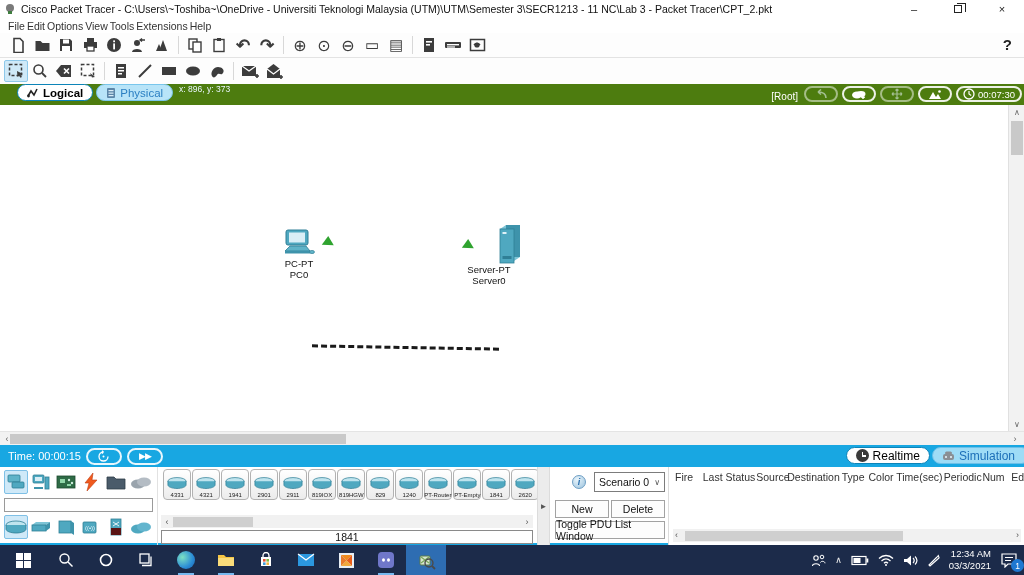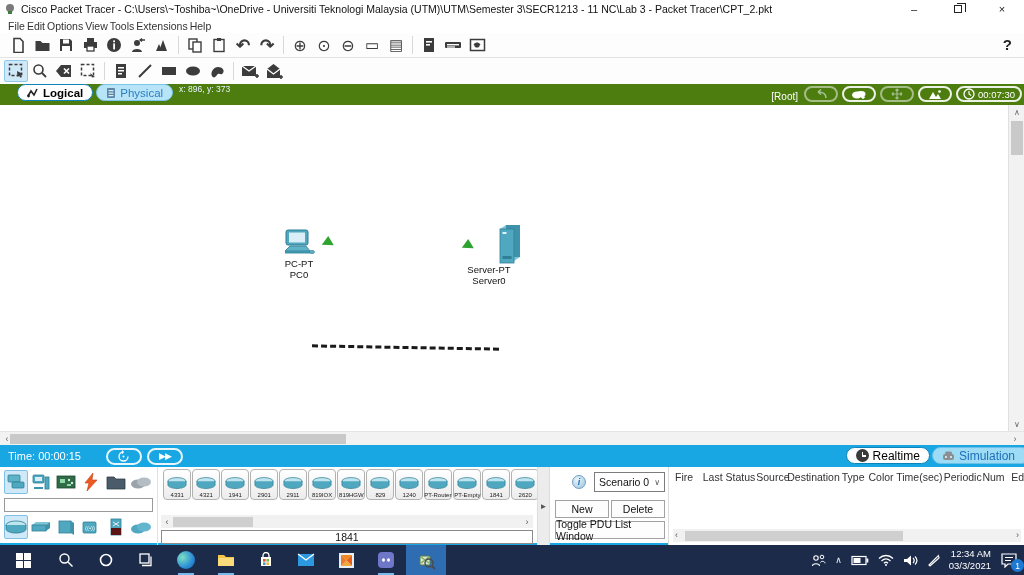--- a/index.html
+++ b/index.html
@@ -42,21 +42,21 @@
   .vscroll .arr.down{position:absolute;bottom:0}
   .hscroll{left:0;top:431px;width:1024px;height:14px;background:#f2f2f2;border-top:1px solid #e4e4e4;display:flex;align-items:center}
   .hscroll .arr{width:14px;text-align:center;color:#666;font-size:9px}
   .hscroll .thumb{position:absolute;left:10px;top:2px;width:336px;height:10px;background:#c9c9c9}
   .hscroll .arr.right{position:absolute;right:2px}
   .link-line{left:312px;top:241px;width:187px;border-top:3px dashed #1a1a1a;transform:rotate(1deg)}
   .tri{width:0;height:0;border-left:6px solid transparent;border-right:6px solid transparent;border-bottom:9px solid #2fa32f}
   .dev-label{width:80px;text-align:center;font-size:9.5px;color:#111;line-height:1.15}
   
   .timebar{left:0;top:445px;width:1024px;height:22px;background:#18a7e2;display:flex;align-items:center;padding-left:8px;gap:5px}
-  .timebar .tlabel{color:#fff;font-size:11px;margin-right:20px}
+  .timebar .tlabel{color:#fff;font-size:11px;margin-right:0}
   .oval2{height:17px;min-width:36px;border:2px solid rgba(255,255,255,.9);border-radius:10px;display:flex;align-items:center;justify-content:center;color:#fff;padding:0 6px;font-size:9px;letter-spacing:-1px}
   .mode-tabs{position:absolute;right:-6px;top:447px;display:flex;gap:2px}
   .pill.realtime{background:#fff;border:1px solid #0d84b8;font-weight:normal;color:#000;font-size:12px}
   .pill.simulation{background:#9edcf6;border:1px solid #6cc0e8;color:#1c6fb8;font-size:12px;padding-right:14px}
   .clock-dot{width:13px;height:13px;border-radius:50%;background:#3a3a3a;position:relative}
   .clock-dot:before{content:"";position:absolute;left:6px;top:3px;width:1.5px;height:4px;background:#fff}
   .clock-dot:after{content:"";position:absolute;left:6px;top:6px;width:4px;height:1.5px;background:#fff}
   
   .bottompanel{left:0;top:467px;width:1024px;height:78px;background:#fff;border-bottom:2px solid #18a7e2}
   .cat-box{position:absolute;width:24px;height:24px;border:1px solid transparent;border-radius:2px;display:flex;align-items:center;justify-content:center}

